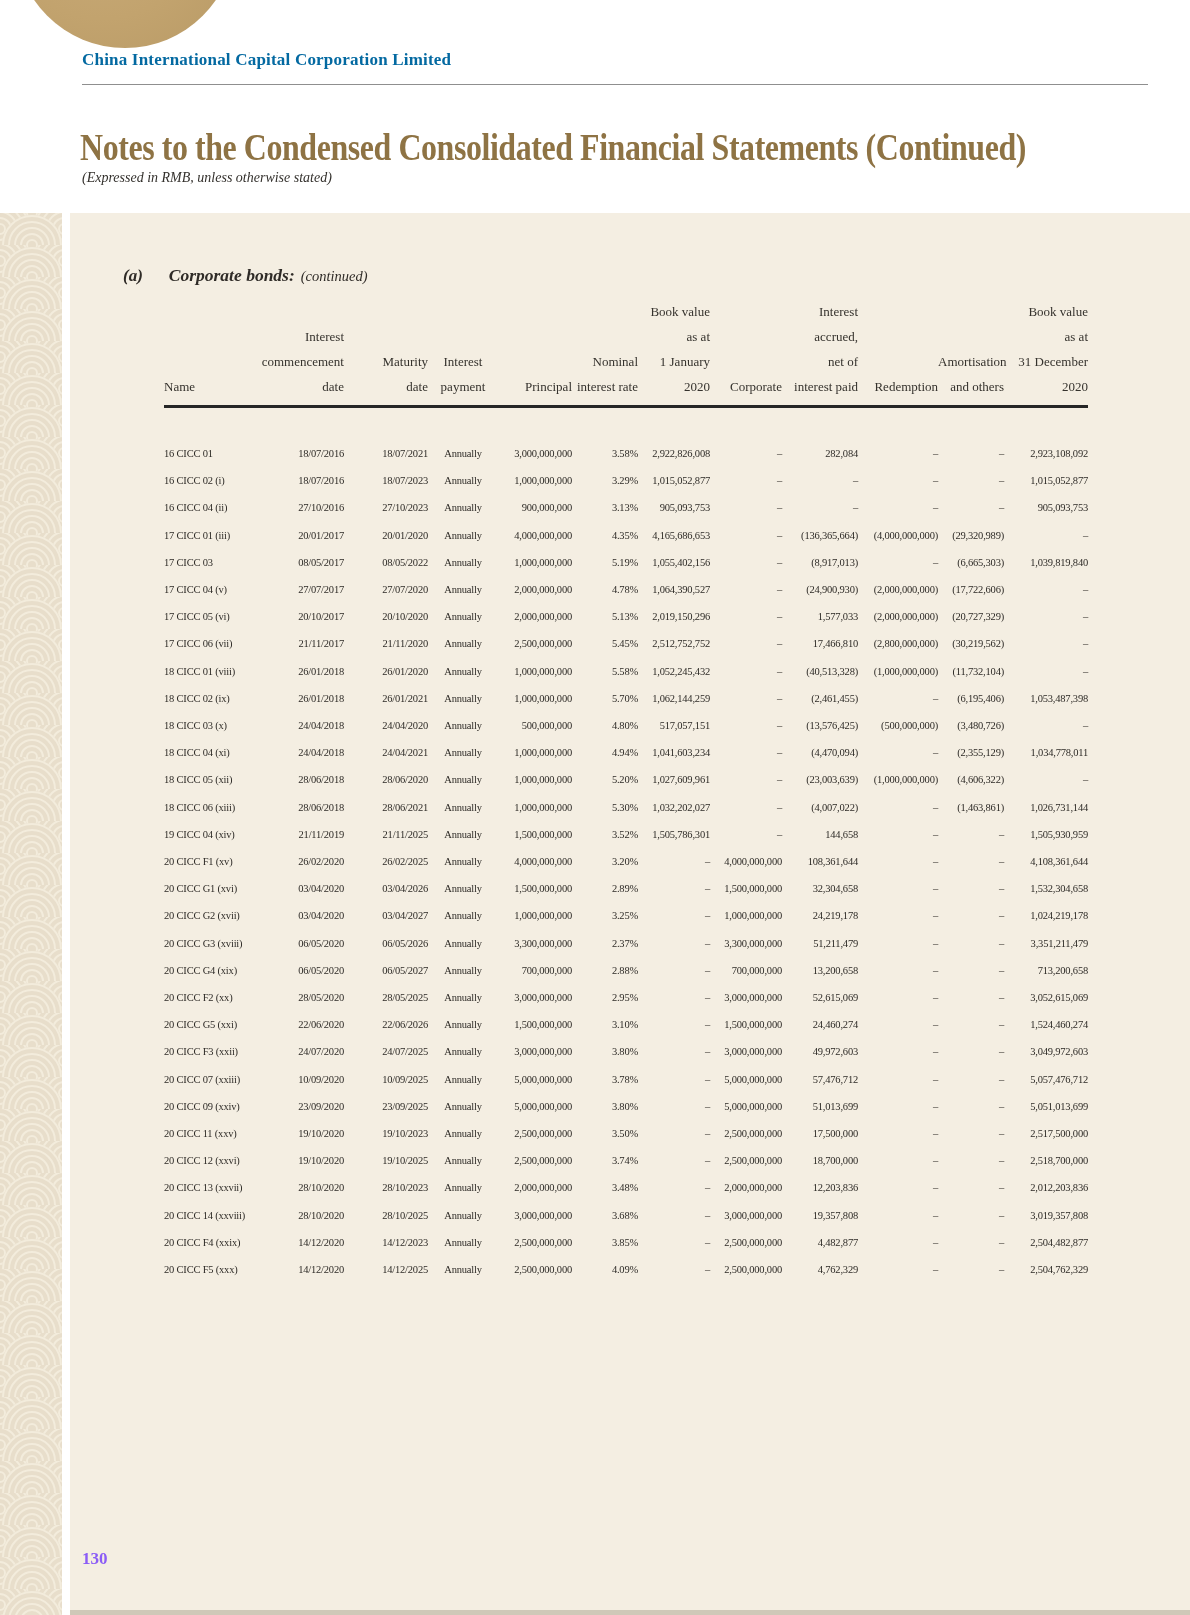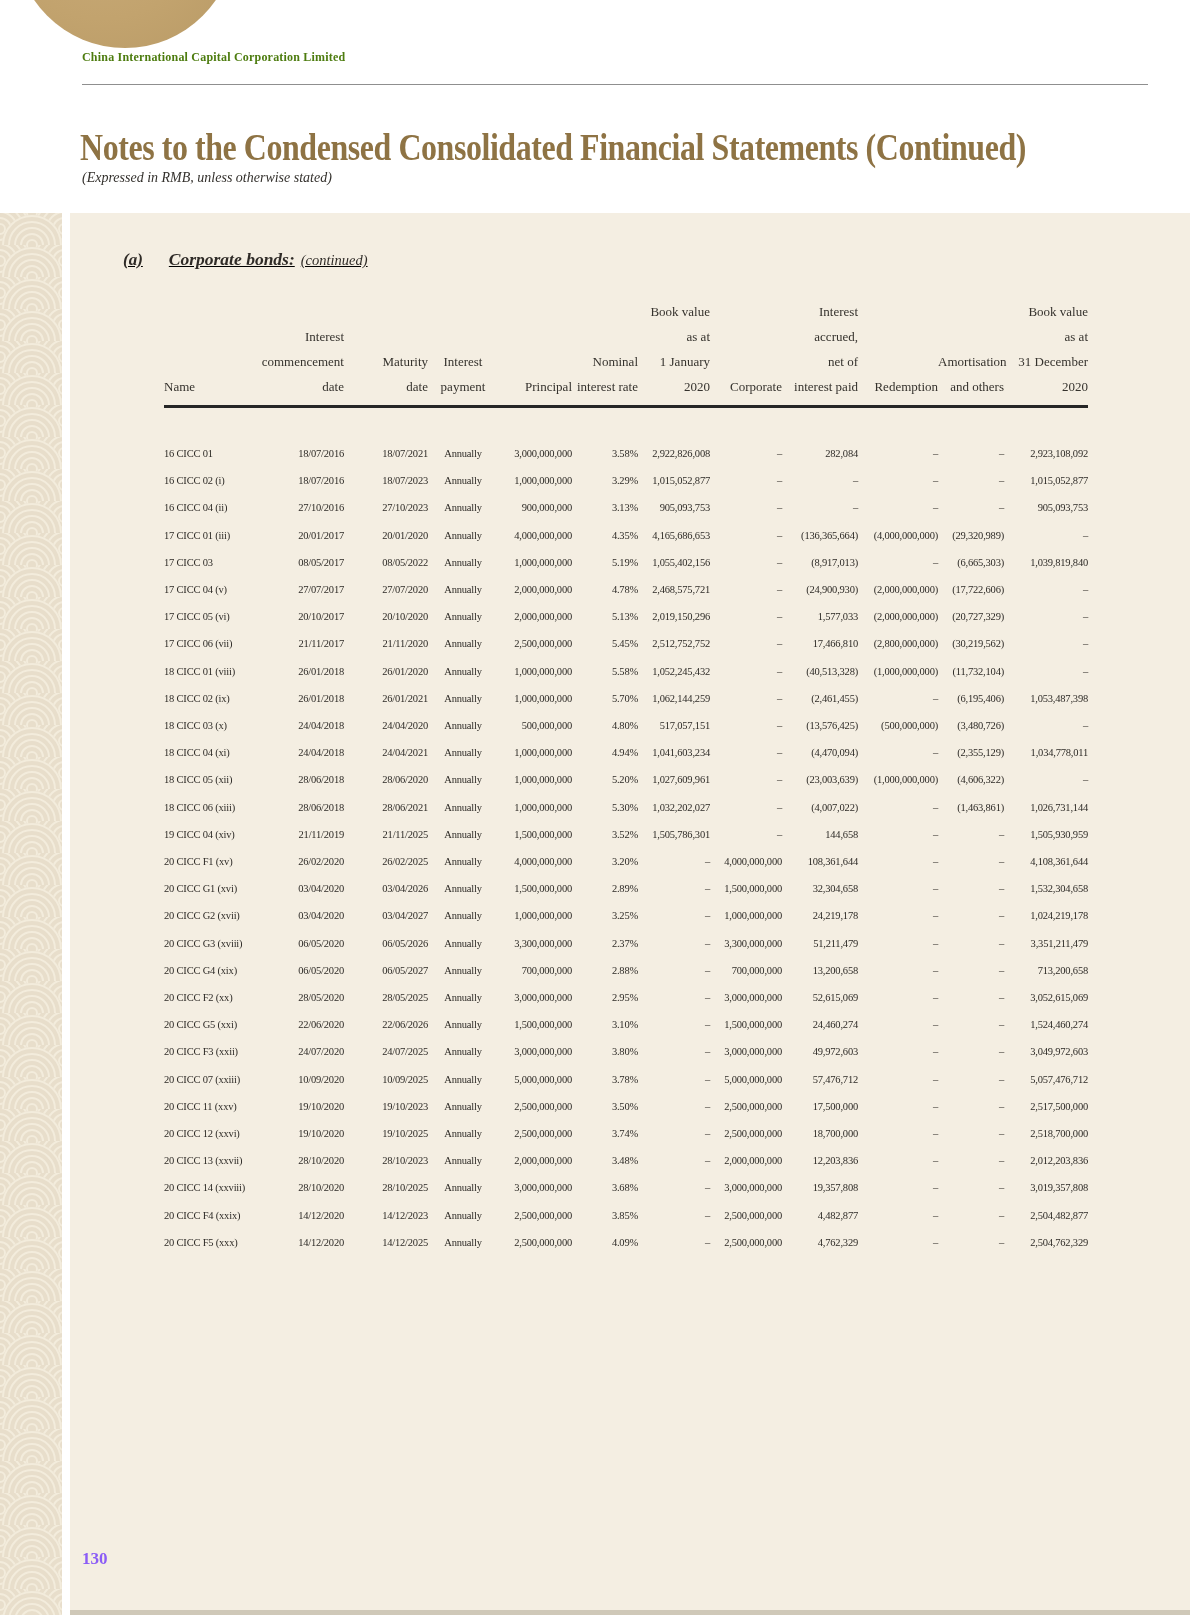--- a/index.html
+++ b/index.html
@@ -2,37 +2,37 @@
 <html><head>
 <meta charset="utf-8">
 <style>
   html,body{margin:0;padding:0;}
   body{width:1190px;height:1615px;background:#ffffff;font-family:"Liberation Serif","DejaVu Serif",serif;overflow:hidden;}
   #page{position:relative;width:1190px;height:1615px;background:#ffffff;}
 
   
   .logo-circle{position:absolute;left:15px;top:-172px;width:220px;height:220px;border-radius:50%;
     background:radial-gradient(circle at 40% 40%, #c9ab7a 0%, #c2a36e 55%, #b89a66 100%);}
-  .company-name{position:absolute;left:82px;top:50px;font-size:12px;font-weight:bold;color:#4d7c0f;letter-spacing:.2px;}
+  .company-name{position:absolute;left:82px;top:50px;font-size:17px;font-weight:bold;color:#0369a1;letter-spacing:.2px;}
   .header-rule{position:absolute;left:82px;top:84px;width:1066px;height:1px;background:#8f8f8f;}
   .page-title{position:absolute;left:80px;top:100px;font-size:38px;font-weight:bold;color:#8e7344;
     white-space:nowrap;transform:scaleX(.84);transform-origin:left center;letter-spacing:-.5px;}
   .page-subtitle{position:absolute;left:82px;top:170px;font-size:14px;font-style:italic;color:#33302c;}
 
   
   .wave-strip{position:absolute;left:0;top:213px;width:62px;height:1402px;display:block;}
 
   
   .beige-box{position:absolute;left:70px;top:213px;width:1120px;height:1402px;background:#f4eee2;
     box-sizing:border-box;border-bottom:5px solid #cfc8b8;}
   .section-line{position:absolute;left:12px;top:12px;white-space:nowrap;}
   .section-number{font-size:19px;font-weight:bold;color:#a08040;margin-right:22px;}
   .section-heading{font-size:19px;font-weight:bold;color:#a08040;letter-spacing:.4px;}
   .section-continued{font-size:15px;font-style:italic;color:#a08040;margin-left:6px;}
-  .subsection-line{position:absolute;left:53px;top:36px;white-space:nowrap;text-decoration:underline;}
+  .subsection-line{position:absolute;left:53px;top:52px;white-space:nowrap;}
   .subsection-label{font-size:17px;font-weight:bold;font-style:italic;color:#2f2b27;margin-right:26px;}
   .subsection-heading{font-size:17.5px;font-weight:bold;font-style:italic;color:#2f2b27;}
   .subsection-continued{font-size:14.5px;font-style:italic;color:#2f2b27;margin-left:6px;}
 
   
   .bond-table{position:absolute;left:94px;top:86px;border-collapse:collapse;table-layout:fixed;width:924px;}
   .bond-table th{font-weight:normal;font-size:13px;line-height:25px;color:#35322d;
     white-space:pre-line;vertical-align:bottom;padding:0 0 6px 0;}
   .bond-table thead tr{border-bottom:3px solid #262626;}
   .bond-table td{font-size:10.5px;line-height:27.2px;height:27.2px;color:#2d2a26;padding:0;
@@ -218,21 +218,21 @@
             <td class="c10">(6,665,303)</td>
             <td class="c11">1,039,819,840</td>
           </tr>
           <tr>
             <td class="c0">17 CICC 04 (v)</td>
             <td class="c1">27/07/2017</td>
             <td class="c2">27/07/2020</td>
             <td class="c3">Annually</td>
             <td class="c4">2,000,000,000</td>
             <td class="c5">4.78%</td>
-            <td class="c6">2,468,575,721</td>
+            <td class="c6">1,064,390,527</td>
             <td class="c7">–</td>
             <td class="c8">(24,900,930)</td>
             <td class="c9">(2,000,000,000)</td>
             <td class="c10">(17,722,606)</td>
             <td class="c11">–</td>
           </tr>
           <tr>
             <td class="c0">17 CICC 05 (vi)</td>
             <td class="c1">20/10/2017</td>
             <td class="c2">20/10/2020</td>
@@ -478,20 +478,34 @@
             <td class="c4">5,000,000,000</td>
             <td class="c5">3.78%</td>
             <td class="c6">–</td>
             <td class="c7">5,000,000,000</td>
             <td class="c8">57,476,712</td>
             <td class="c9">–</td>
             <td class="c10">–</td>
             <td class="c11">5,057,476,712</td>
           </tr>
           <tr>
+            <td class="c0">20 CICC 09 (xxiv)</td>
+            <td class="c1">23/09/2020</td>
+            <td class="c2">23/09/2025</td>
+            <td class="c3">Annually</td>
+            <td class="c4">5,000,000,000</td>
+            <td class="c5">3.80%</td>
+            <td class="c6">–</td>
+            <td class="c7">5,000,000,000</td>
+            <td class="c8">51,013,699</td>
+            <td class="c9">–</td>
+            <td class="c10">–</td>
+            <td class="c11">5,051,013,699</td>
+          </tr>
+          <tr>
             <td class="c0">20 CICC 11 (xxv)</td>
             <td class="c1">19/10/2020</td>
             <td class="c2">19/10/2023</td>
             <td class="c3">Annually</td>
             <td class="c4">2,500,000,000</td>
             <td class="c5">3.50%</td>
             <td class="c6">–</td>
             <td class="c7">2,500,000,000</td>
             <td class="c8">17,500,000</td>
             <td class="c9">–</td>

